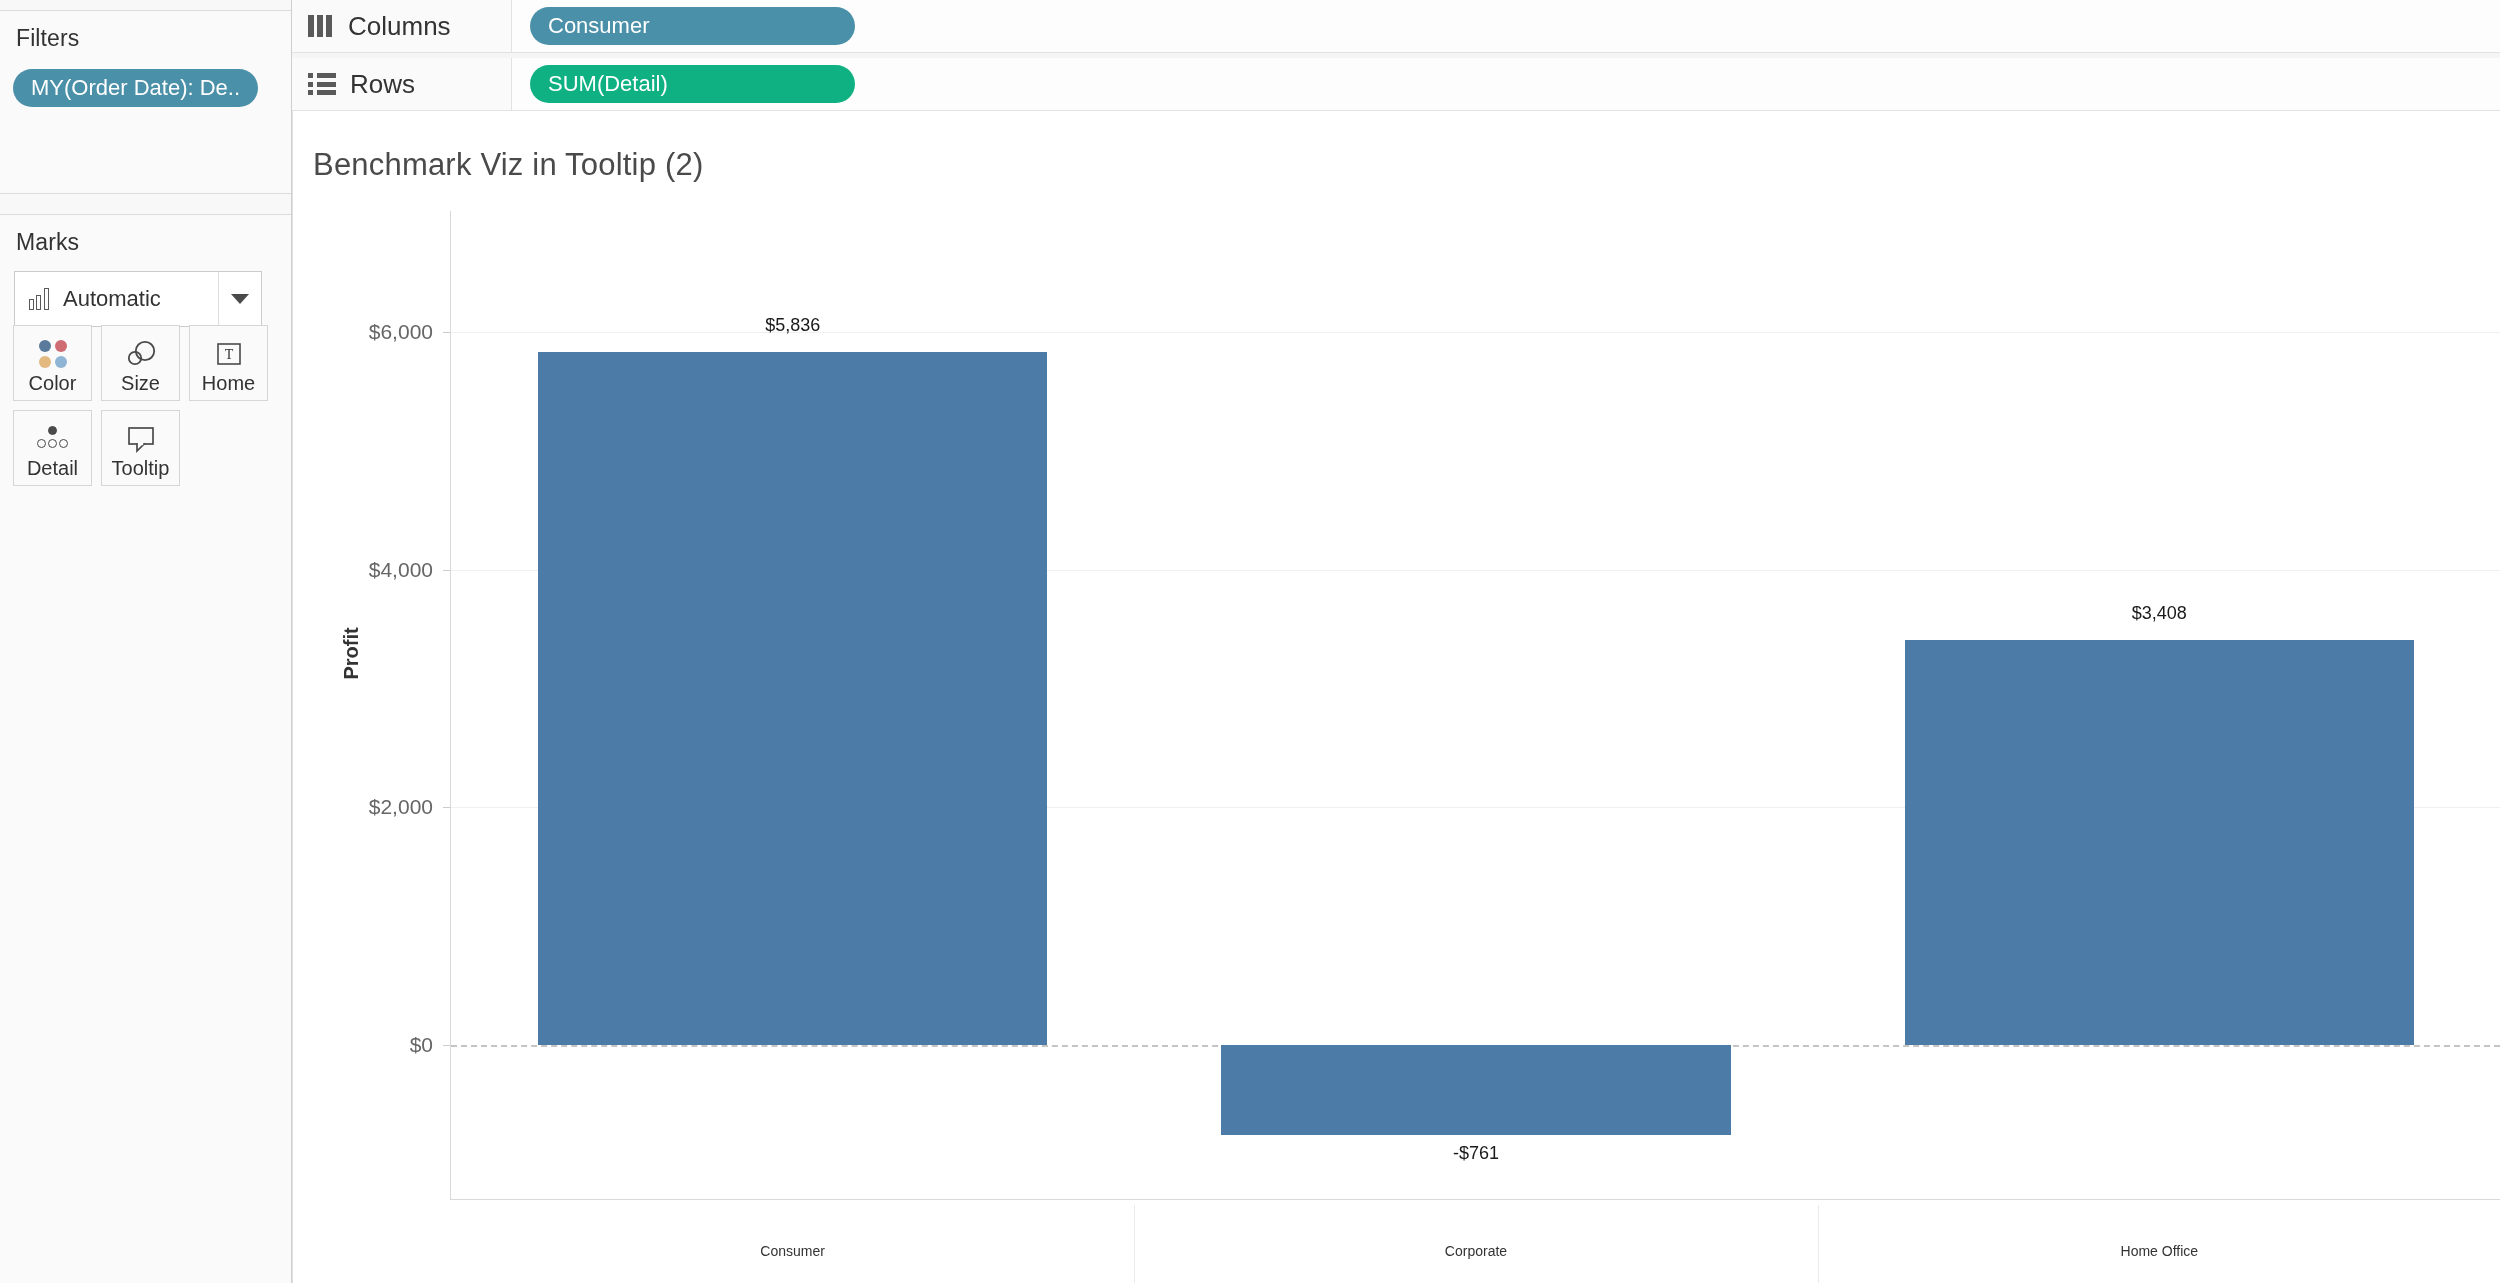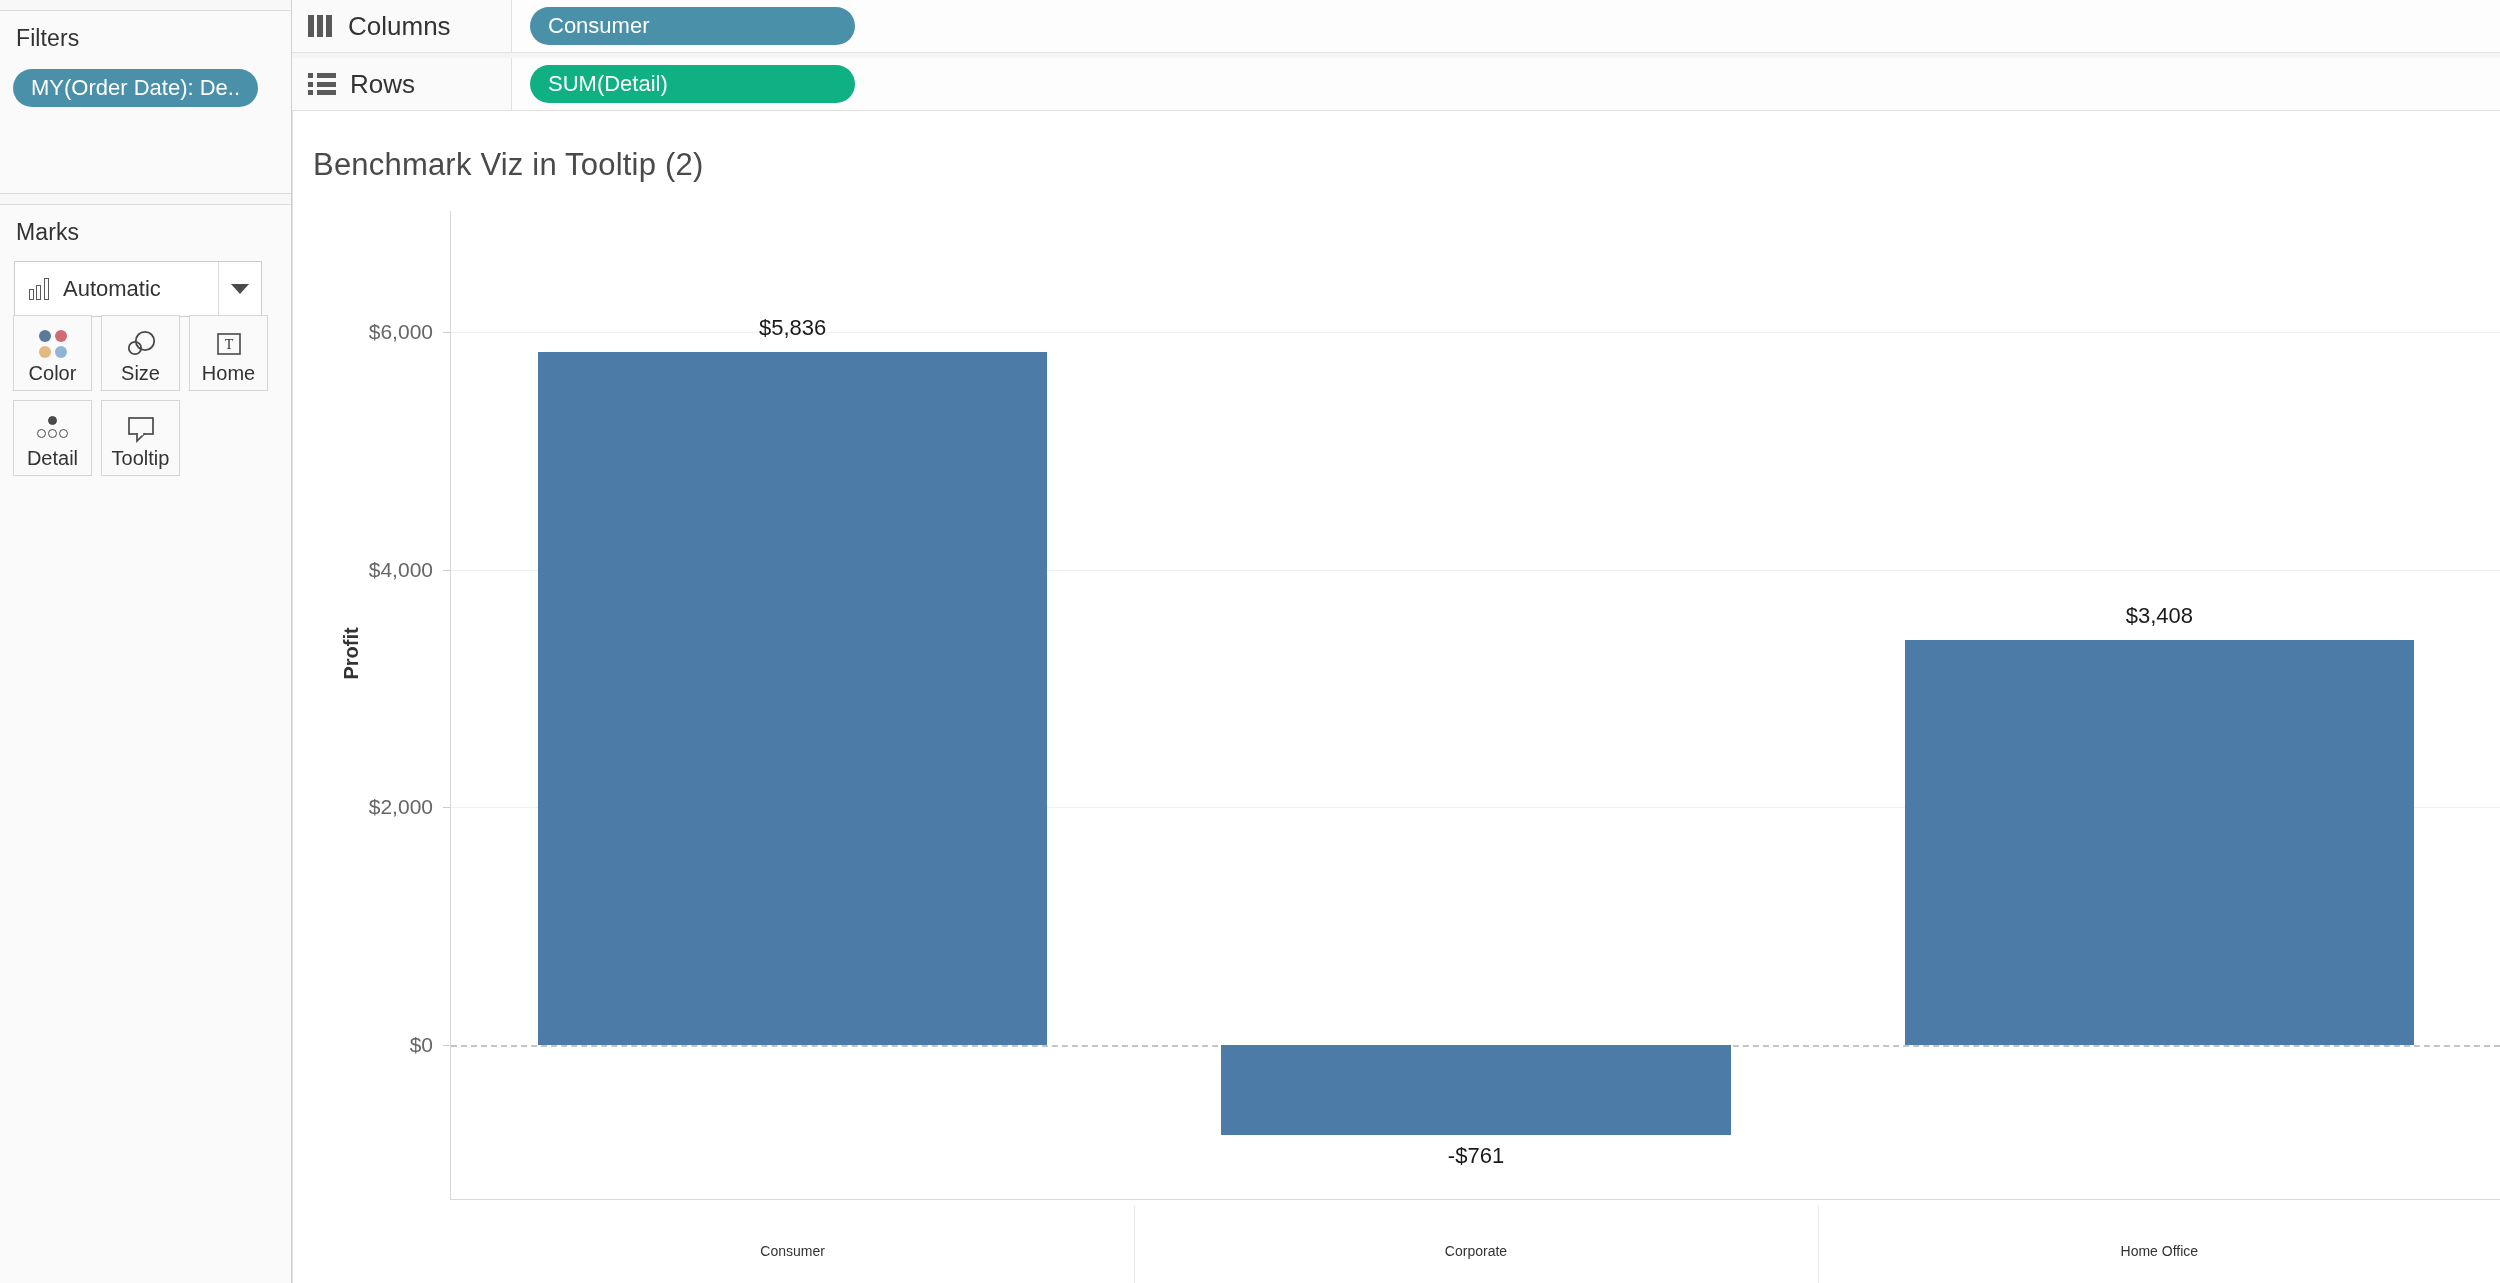--- a/index.html
+++ b/index.html
@@ -53,21 +53,21 @@
   #pages-card {
     height: 112px;
     border-top: none;
   }
   #filters-card {
     height: 184px;
     margin-top: 10px;
   }
   #marks-card {
     flex: 1 1 auto;
-    margin-top: 10px;
+    margin-top: 20px;
     border-bottom: none;
   }
 
   
   .pill {
     display: inline-flex;
     align-items: center;
     height: 38px;
     border-radius: 19px;
     padding: 0 18px;
@@ -312,21 +312,21 @@
     height: 0;
     border-top: 2px dashed #c4c4c4;
   }
 
   .bar {
     position: absolute;
     background: #4d7ba8;
   }
   .bar-label {
     position: absolute;
-    font-size: 22px;
+    font-size: 18px;
     color: #1a1a1a;
     text-align: center;
     transform: translateX(-50%);
     white-space: nowrap;
   }
 
   
   .x-axis {
     position: absolute;
     left: 158px;

